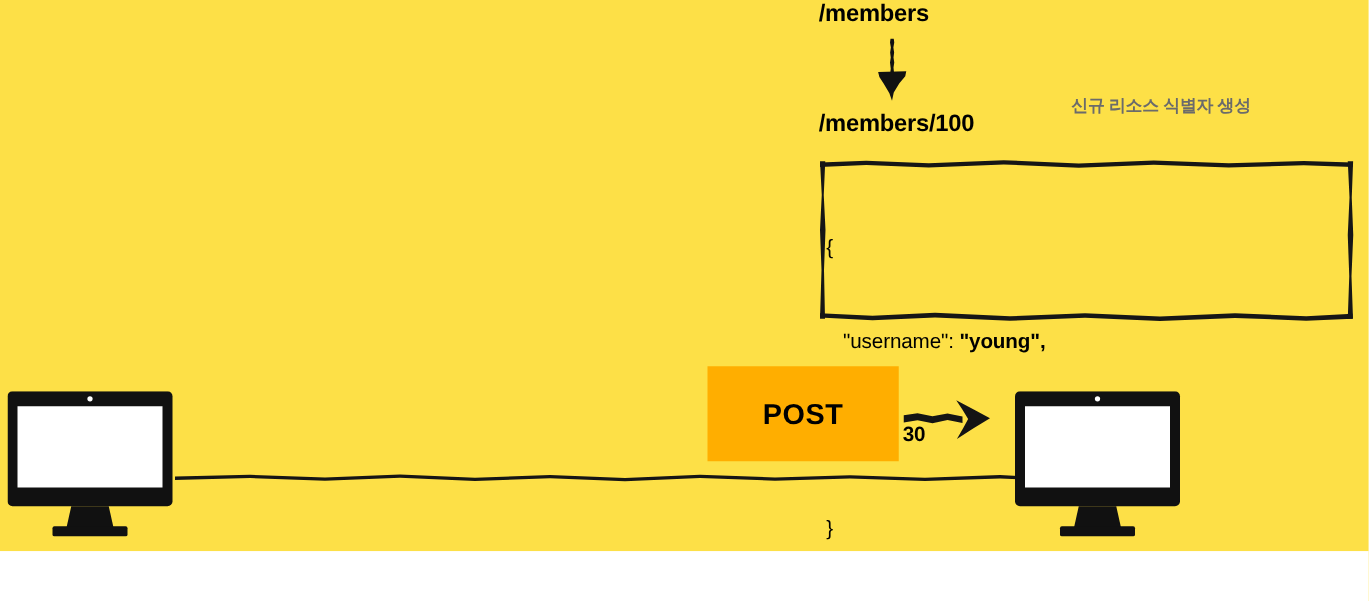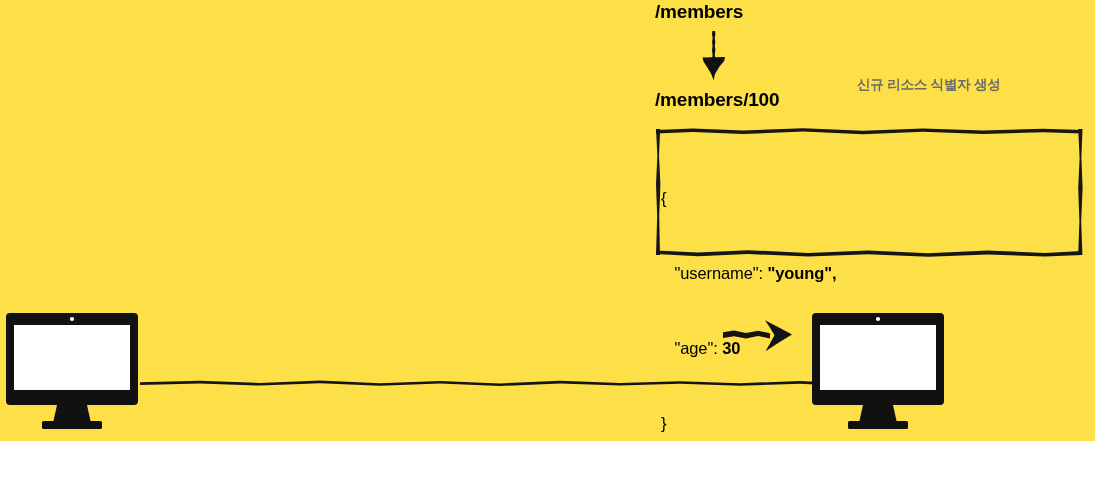--- a/index.html
+++ b/index.html
@@ -159,20 +159,23 @@
 
   <div class="abs" id="wire">
     <svg width="690" height="9" viewBox="0 0 690 9" preserveAspectRatio="none" xmlns="http://www.w3.org/2000/svg">
       <path d="M0,4.2 L60,2.8 L120,5.0 L180,2.6 L240,5.2 L300,3.0 L360,5.4 L420,2.8
                L480,5.0 L540,3.2 L600,5.2 L660,3.0 L690,4.6
                L690,7.2 L660,5.8 L600,7.8 L540,5.8 L480,7.6 L420,5.4 L360,8.0
                L300,5.6 L240,7.8 L180,5.2 L120,7.6 L60,5.4 L0,7.0 Z" fill="#151515"></path>
     </svg>
   </div>
 
+  <div class="abs" id="post-chip">
+    <div id="post-chip-label">POST</div>
+  </div>
 
   <div class="abs" id="right-arrow">
     <svg width="74" height="36" viewBox="0 0 74 36" xmlns="http://www.w3.org/2000/svg">
       <path d="M1,14.2 L12,12.6 L24,15.0 L36,12.8 L48,15.2 L48,20.4 L36,18.0
                L24,20.6 L12,18.2 L1,20.0 Z" fill="#141414"></path>
       <path d="M43,2.2 L57,9.5 L70,16.6 L56.5,24.8 L43.5,33.2 L48.5,24.5 L52.5,17.2
                L48.0,9.8 Z" fill="#141414"></path>
       <path d="M52,12.0 L68,16.8 L52.5,21.6 L55.0,16.8 Z" fill="#141414"></path>
     </svg>
   </div>

